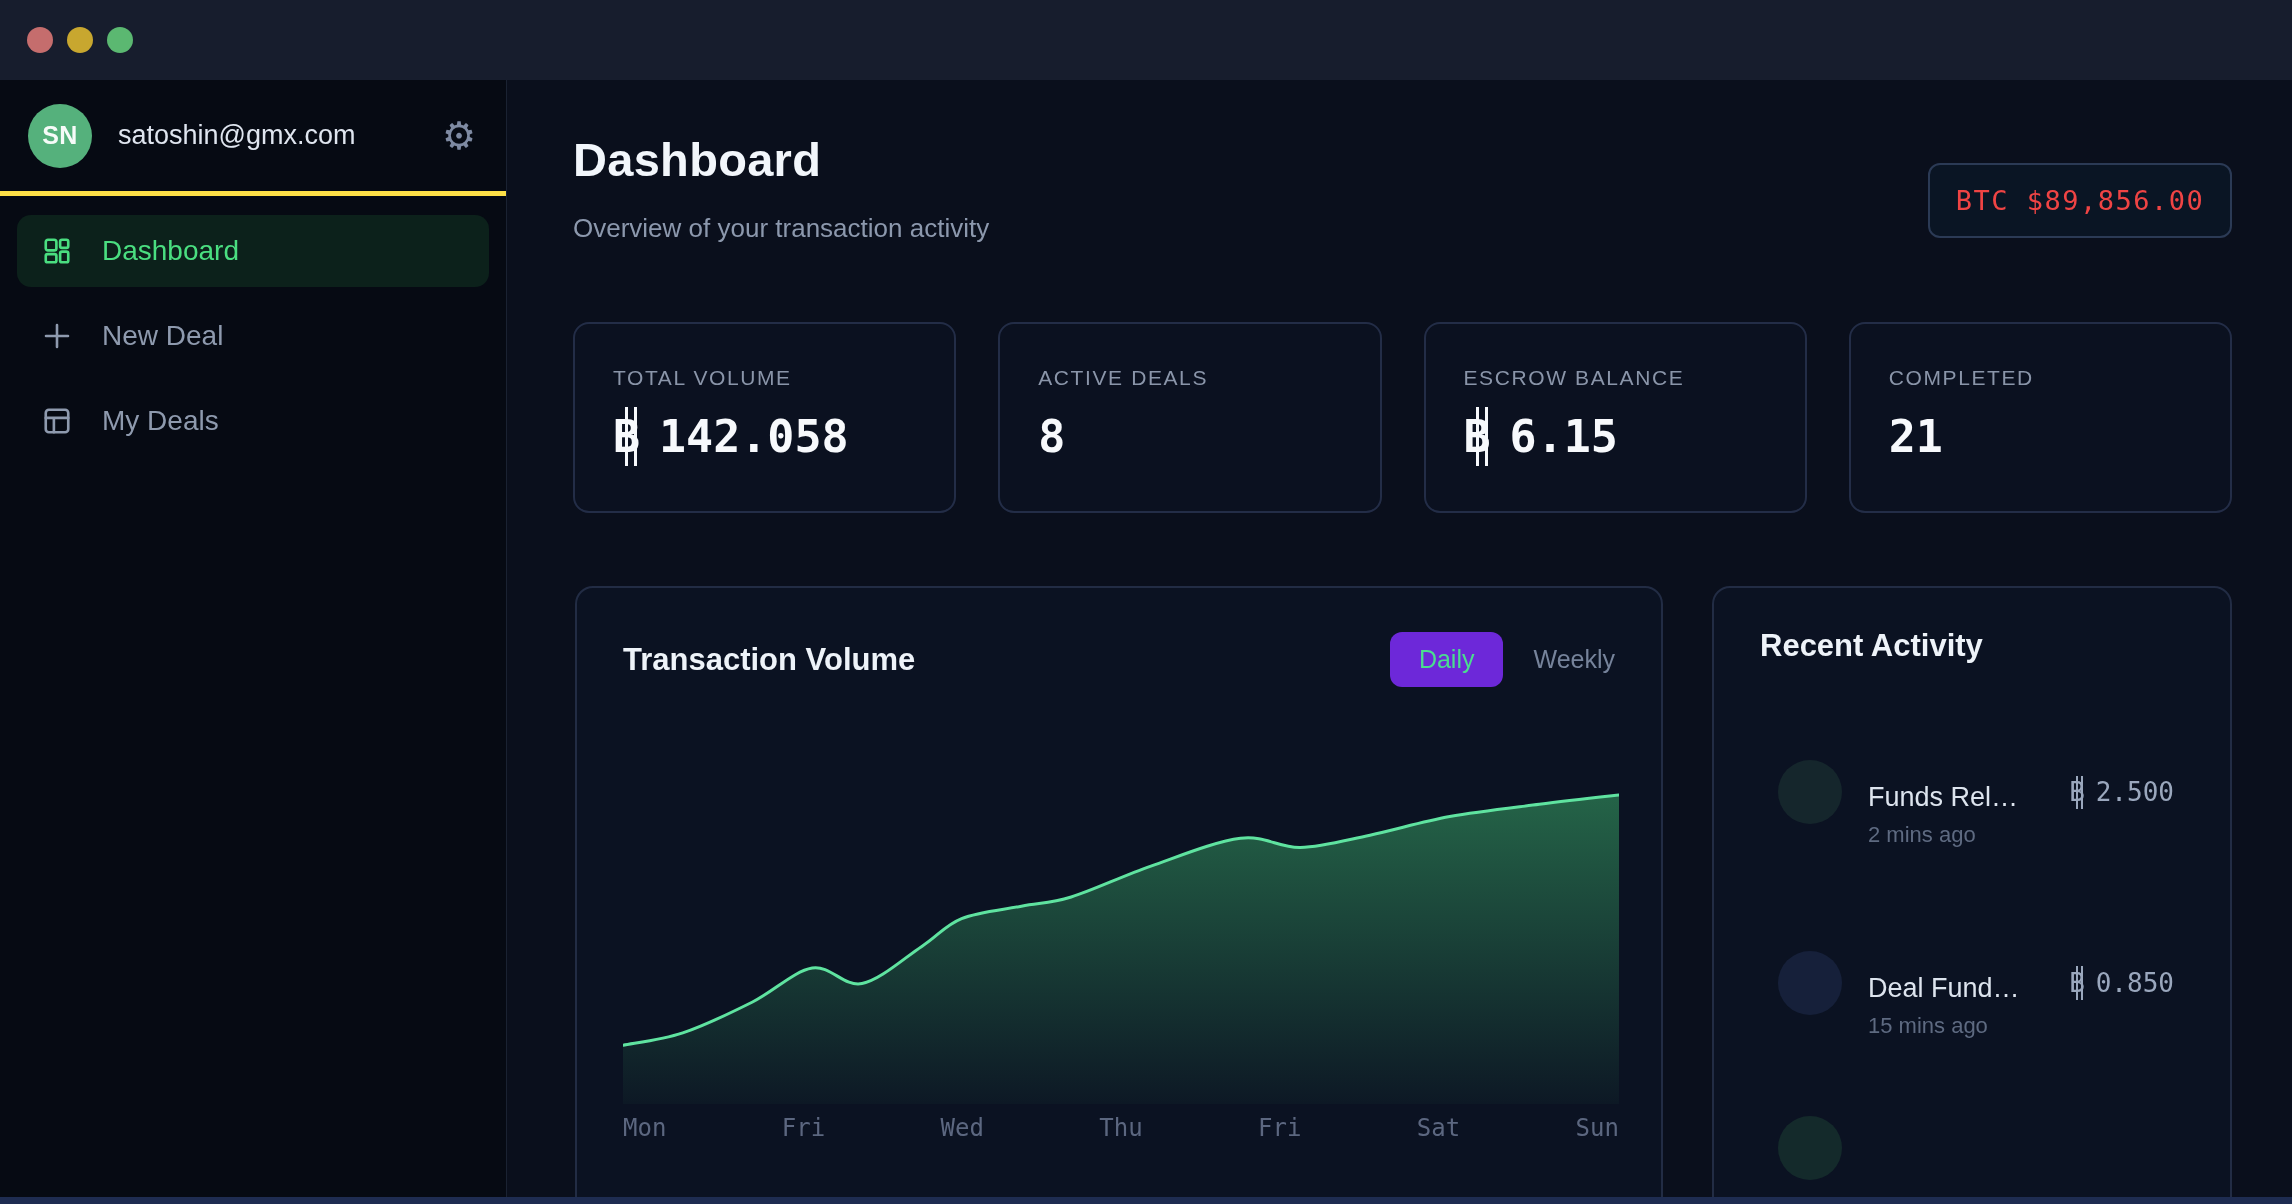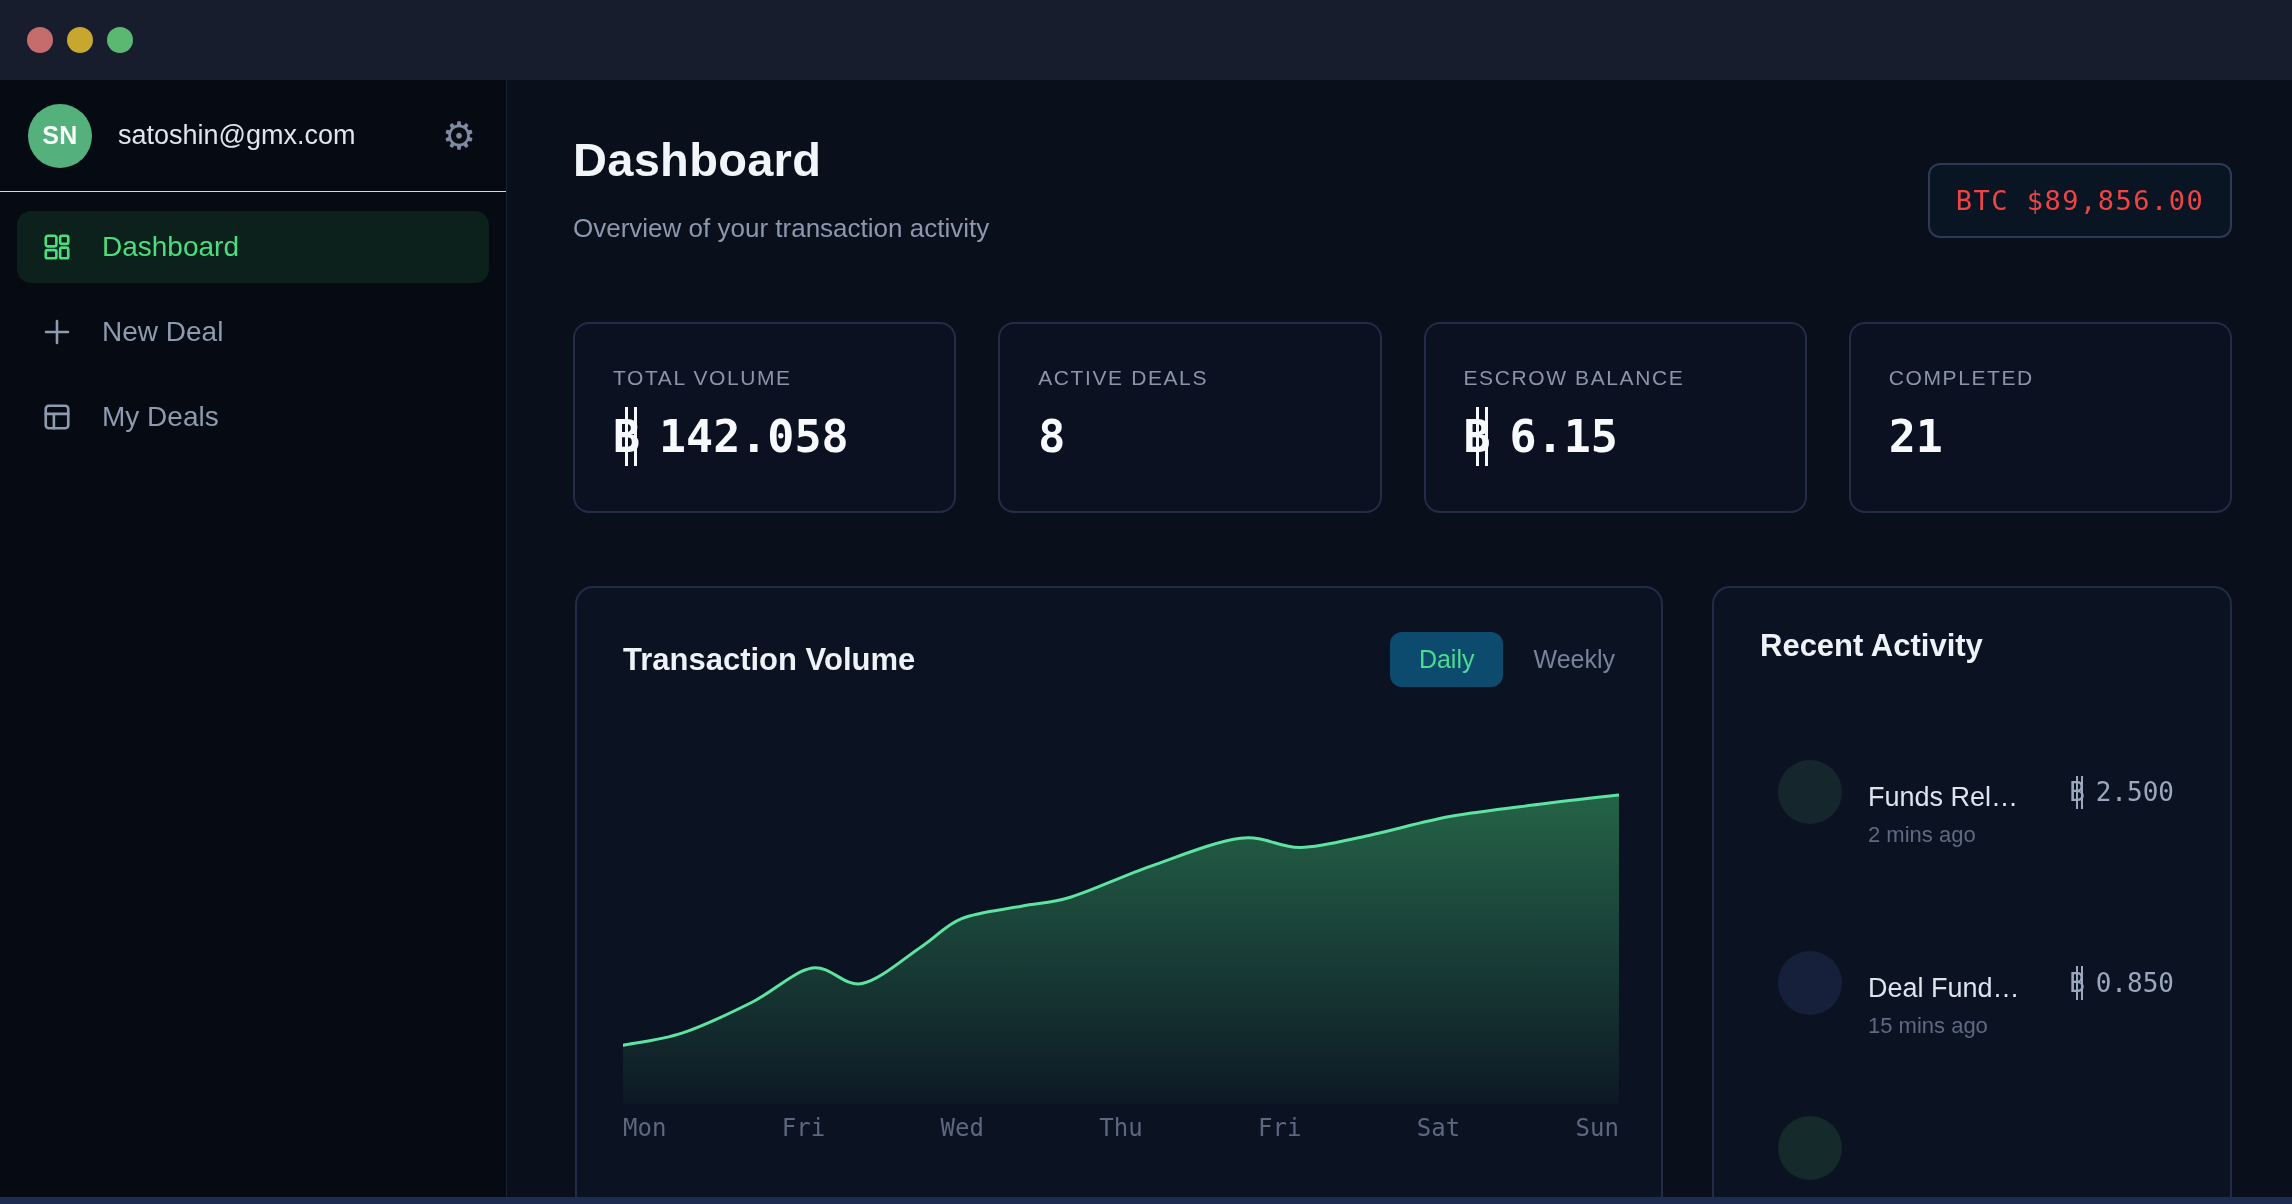--- a/index.html
+++ b/index.html
@@ -12,21 +12,21 @@
   .titlebar{position:absolute;left:0;top:0;width:100%;height:80px;background:#171d2d;}
   .tl{position:absolute;top:27px;width:26px;height:26px;border-radius:50%;cursor:pointer;}
   .tl-red{left:27px;background:#c56d6d;}
   .tl-yellow{left:67px;background:#c8a72f;}
   .tl-green{left:107px;background:#5bb871;}
 
   
   .sidebar{position:absolute;left:0;top:80px;width:507px;height:1124px;
            background:#060a13;border-right:1px solid #1a2232;box-sizing:border-box;}
   .profile{height:111px;display:flex;align-items:center;padding:0 30px 0 28px;
-           border-bottom:1px solid #fde047;}
+           border-bottom:5px solid #fde047;}
   .avatar{width:64px;height:64px;border-radius:50%;background:#55b17c;flex:none;
           display:flex;align-items:center;justify-content:center;
           color:#f6fbf8;font-size:25px;font-weight:700;letter-spacing:.5px;}
   .email{margin-left:26px;font-size:27px;color:#dfe5ef;}
   .gear{margin-left:auto;font-size:38px;color:#7e8aa2;cursor:pointer;
         font-family:"DejaVu Sans",sans-serif;line-height:1;}
   .nav{padding:19px 17px;}
   .nav-item{height:72px;border-radius:14px;display:flex;align-items:center;
             padding:0 25px;gap:30px;font-size:28px;color:#8e9aae;
             margin-bottom:13px;cursor:pointer;}
@@ -60,21 +60,21 @@
 
   
   .chart-card{position:absolute;left:68px;top:506px;width:1088px;height:680px;
               background:#0b1222;border:2px solid #222c44;border-radius:18px;
               box-sizing:border-box;}
   .chart-head{position:absolute;left:46px;right:46px;top:44px;
               display:flex;justify-content:space-between;align-items:center;}
   .chart-title{margin:0;font-size:31px;font-weight:700;color:#eef3f9;}
   .toggle{display:flex;align-items:center;gap:30px;}
   .pill{border:none;font-family:inherit;font-size:25px;cursor:pointer;
-        padding:13px 29px;border-radius:12px;background:#0c4a6e;color:#4bdc90;}
+        padding:13px 29px;border-radius:12px;background:#6d28d9;color:#4bdc90;}
   .pill.ghost{background:transparent;color:#76839b;padding:13px 0;}
   .chart-svg{position:absolute;left:46px;top:172px;width:996px;height:344px;}
   .xlabels{position:absolute;left:46px;top:526px;width:996px;display:flex;
            justify-content:space-between;font-size:24px;color:#5c6780;}
 
   
   .activity-card{position:absolute;left:1205px;top:506px;width:520px;height:680px;
                  background:#0b1222;border:2px solid #222c44;border-radius:18px;
                  box-sizing:border-box;}
   .activity-title{position:absolute;left:46px;top:40px;margin:0;font-size:31px;

